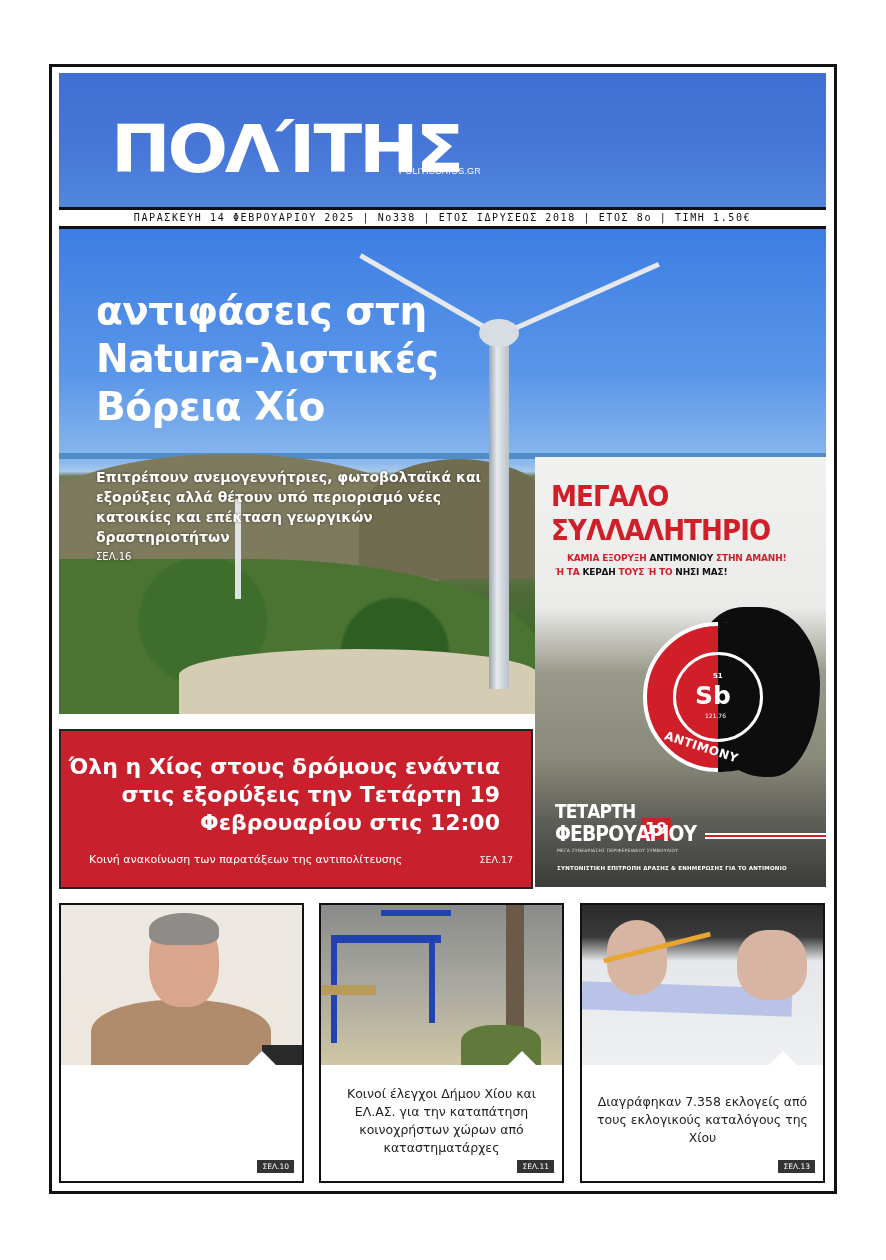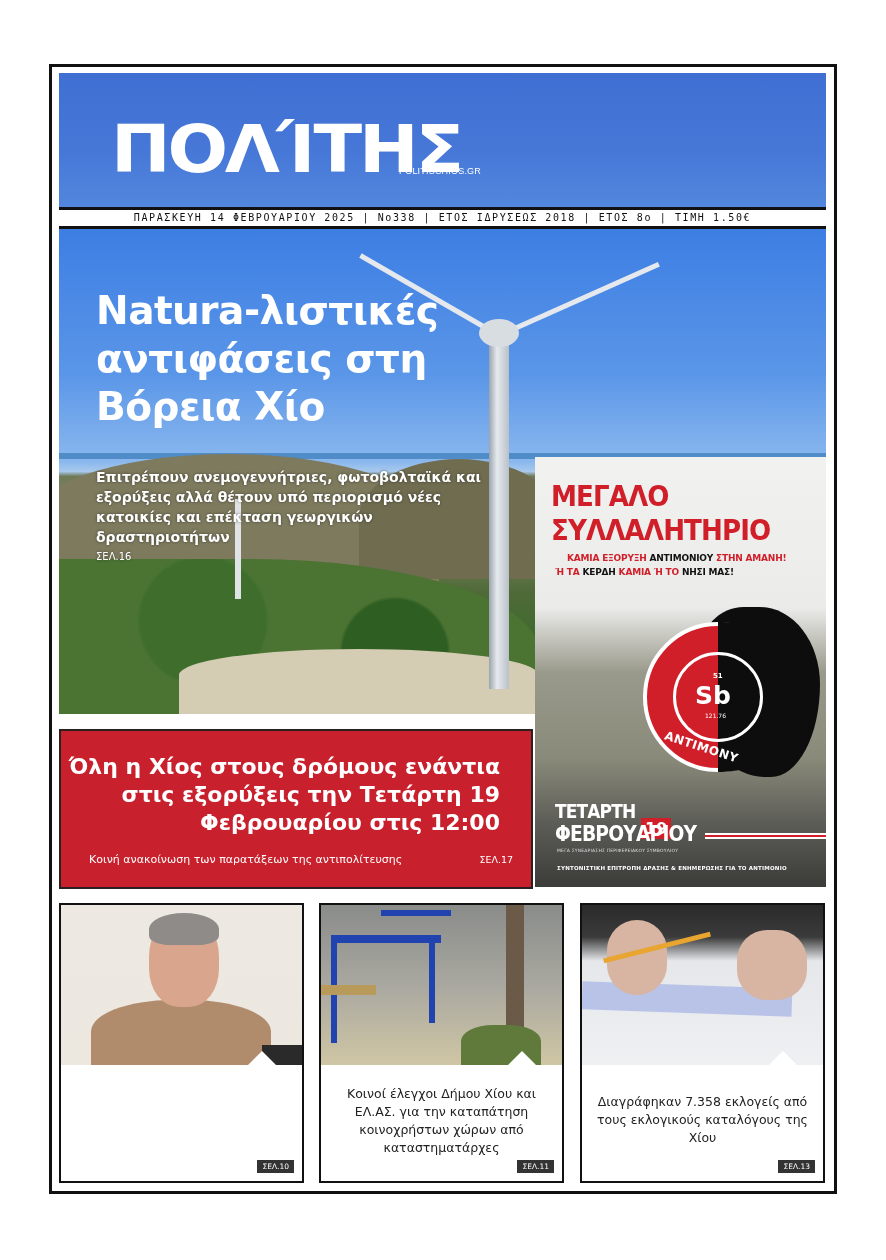--- a/index.html
+++ b/index.html
@@ -94,35 +94,35 @@
   <div class="hill" style="left:300px;top:230px;width:200px;height:120px;background:#6f6c50;"></div>
   <div class="forest" style="left:0;top:330px;width:480px;height:155px;border-radius:0 60% 0 0;"></div>
   <div class="pad"></div>
   <div class="tower2"></div>
   <div class="tower"></div>
   <div class="blade" style="left:440px;top:104px;width:175px;transform:rotate(-24deg);"></div>
   <div class="blade" style="left:440px;top:104px;width:160px;transform:rotate(-150deg);"></div>
   <div class="nacelle"></div>
 
   <div class="hero-title">
+    <div>αντιφάσεις στη</div>
     <div>Natura-λιστικές</div>
-    <div>αντιφάσεις στη</div>
     <div>Βόρεια Χίο</div>
   </div>
   <div class="hero-sub">Επιτρέπουν ανεμογεννήτριες, φωτοβολταϊκά και εξορύξεις αλλά θέτουν υπό περιορισμό νέες κατοικίες και επέκταση γεωργικών δραστηριοτήτων</div>
   <div class="hero-page">ΣΕΛ.16</div>
 </div>
 
 <div class="poster">
   <div class="poster-title">
     <div>ΜΕΓΑΛΟ</div>
     <div>ΣΥΛΛΑΛΗΤΗΡΙΟ</div>
   </div>
   <div class="poster-tag1"><span>ΚΑΜΙΑ ΕΞΟΡΥΞΗ </span><span class="blk">ΑΝΤΙΜΟΝΙΟΥ</span><span> ΣΤΗΝ ΑΜΑΝΗ!</span></div>
-  <div class="poster-tag2"><span>Ή ΤΑ </span><span class="blk">ΚΕΡΔΗ</span><span> ΚΑΜΙΑ Ή ΤΟ </span><span class="blk">ΝΗΣΙ ΜΑΣ!</span></div>
+  <div class="poster-tag2"><span>Ή ΤΑ </span><span class="blk">ΚΕΡΔΗ</span><span> ΤΟΥΣ Ή ΤΟ </span><span class="blk">ΝΗΣΙ ΜΑΣ!</span></div>
   <div class="island"></div>
   <div class="sb-ring"></div>
   <div class="sb-ring-half"></div>
   <div class="sb-inner"></div>
   <div class="sb-num">51</div>
   <div class="sb-sym">Sb</div>
   <div class="sb-mass">121.76</div>
   <div class="sb-name">ANTIMONY</div>
   <div class="poster-day">ΤΕΤΑΡΤΗ</div>
   <div class="poster-daynum">19</div>

